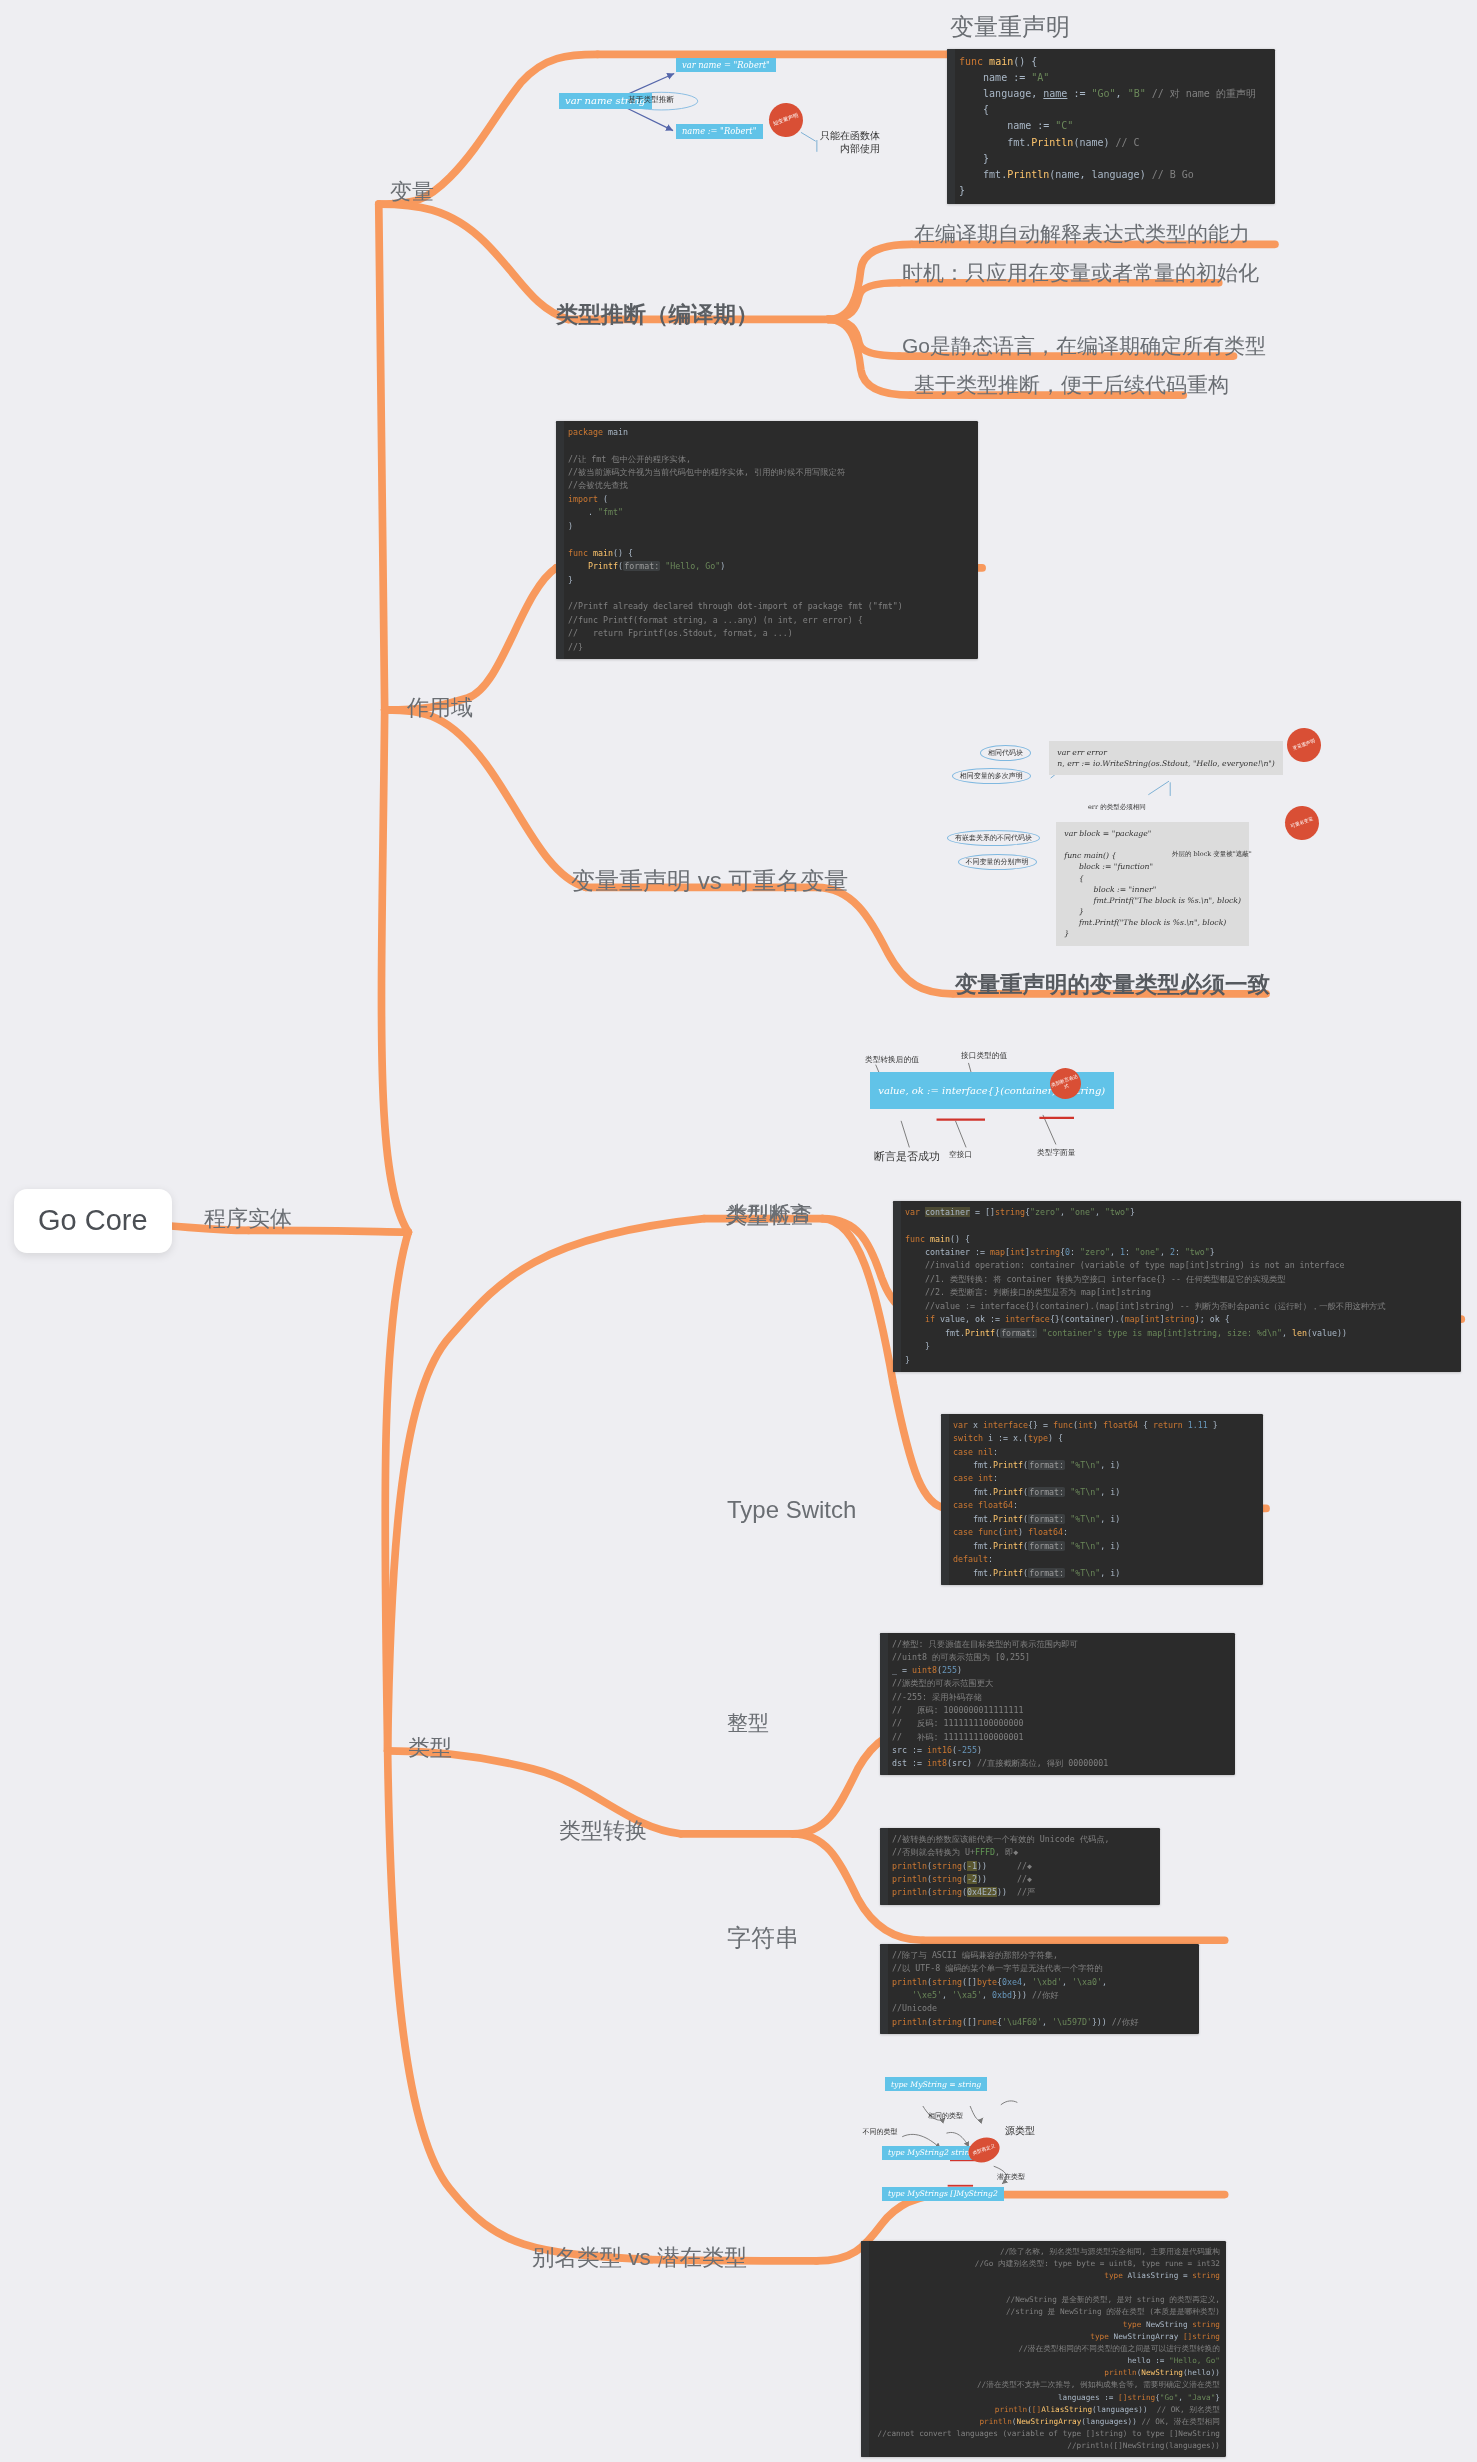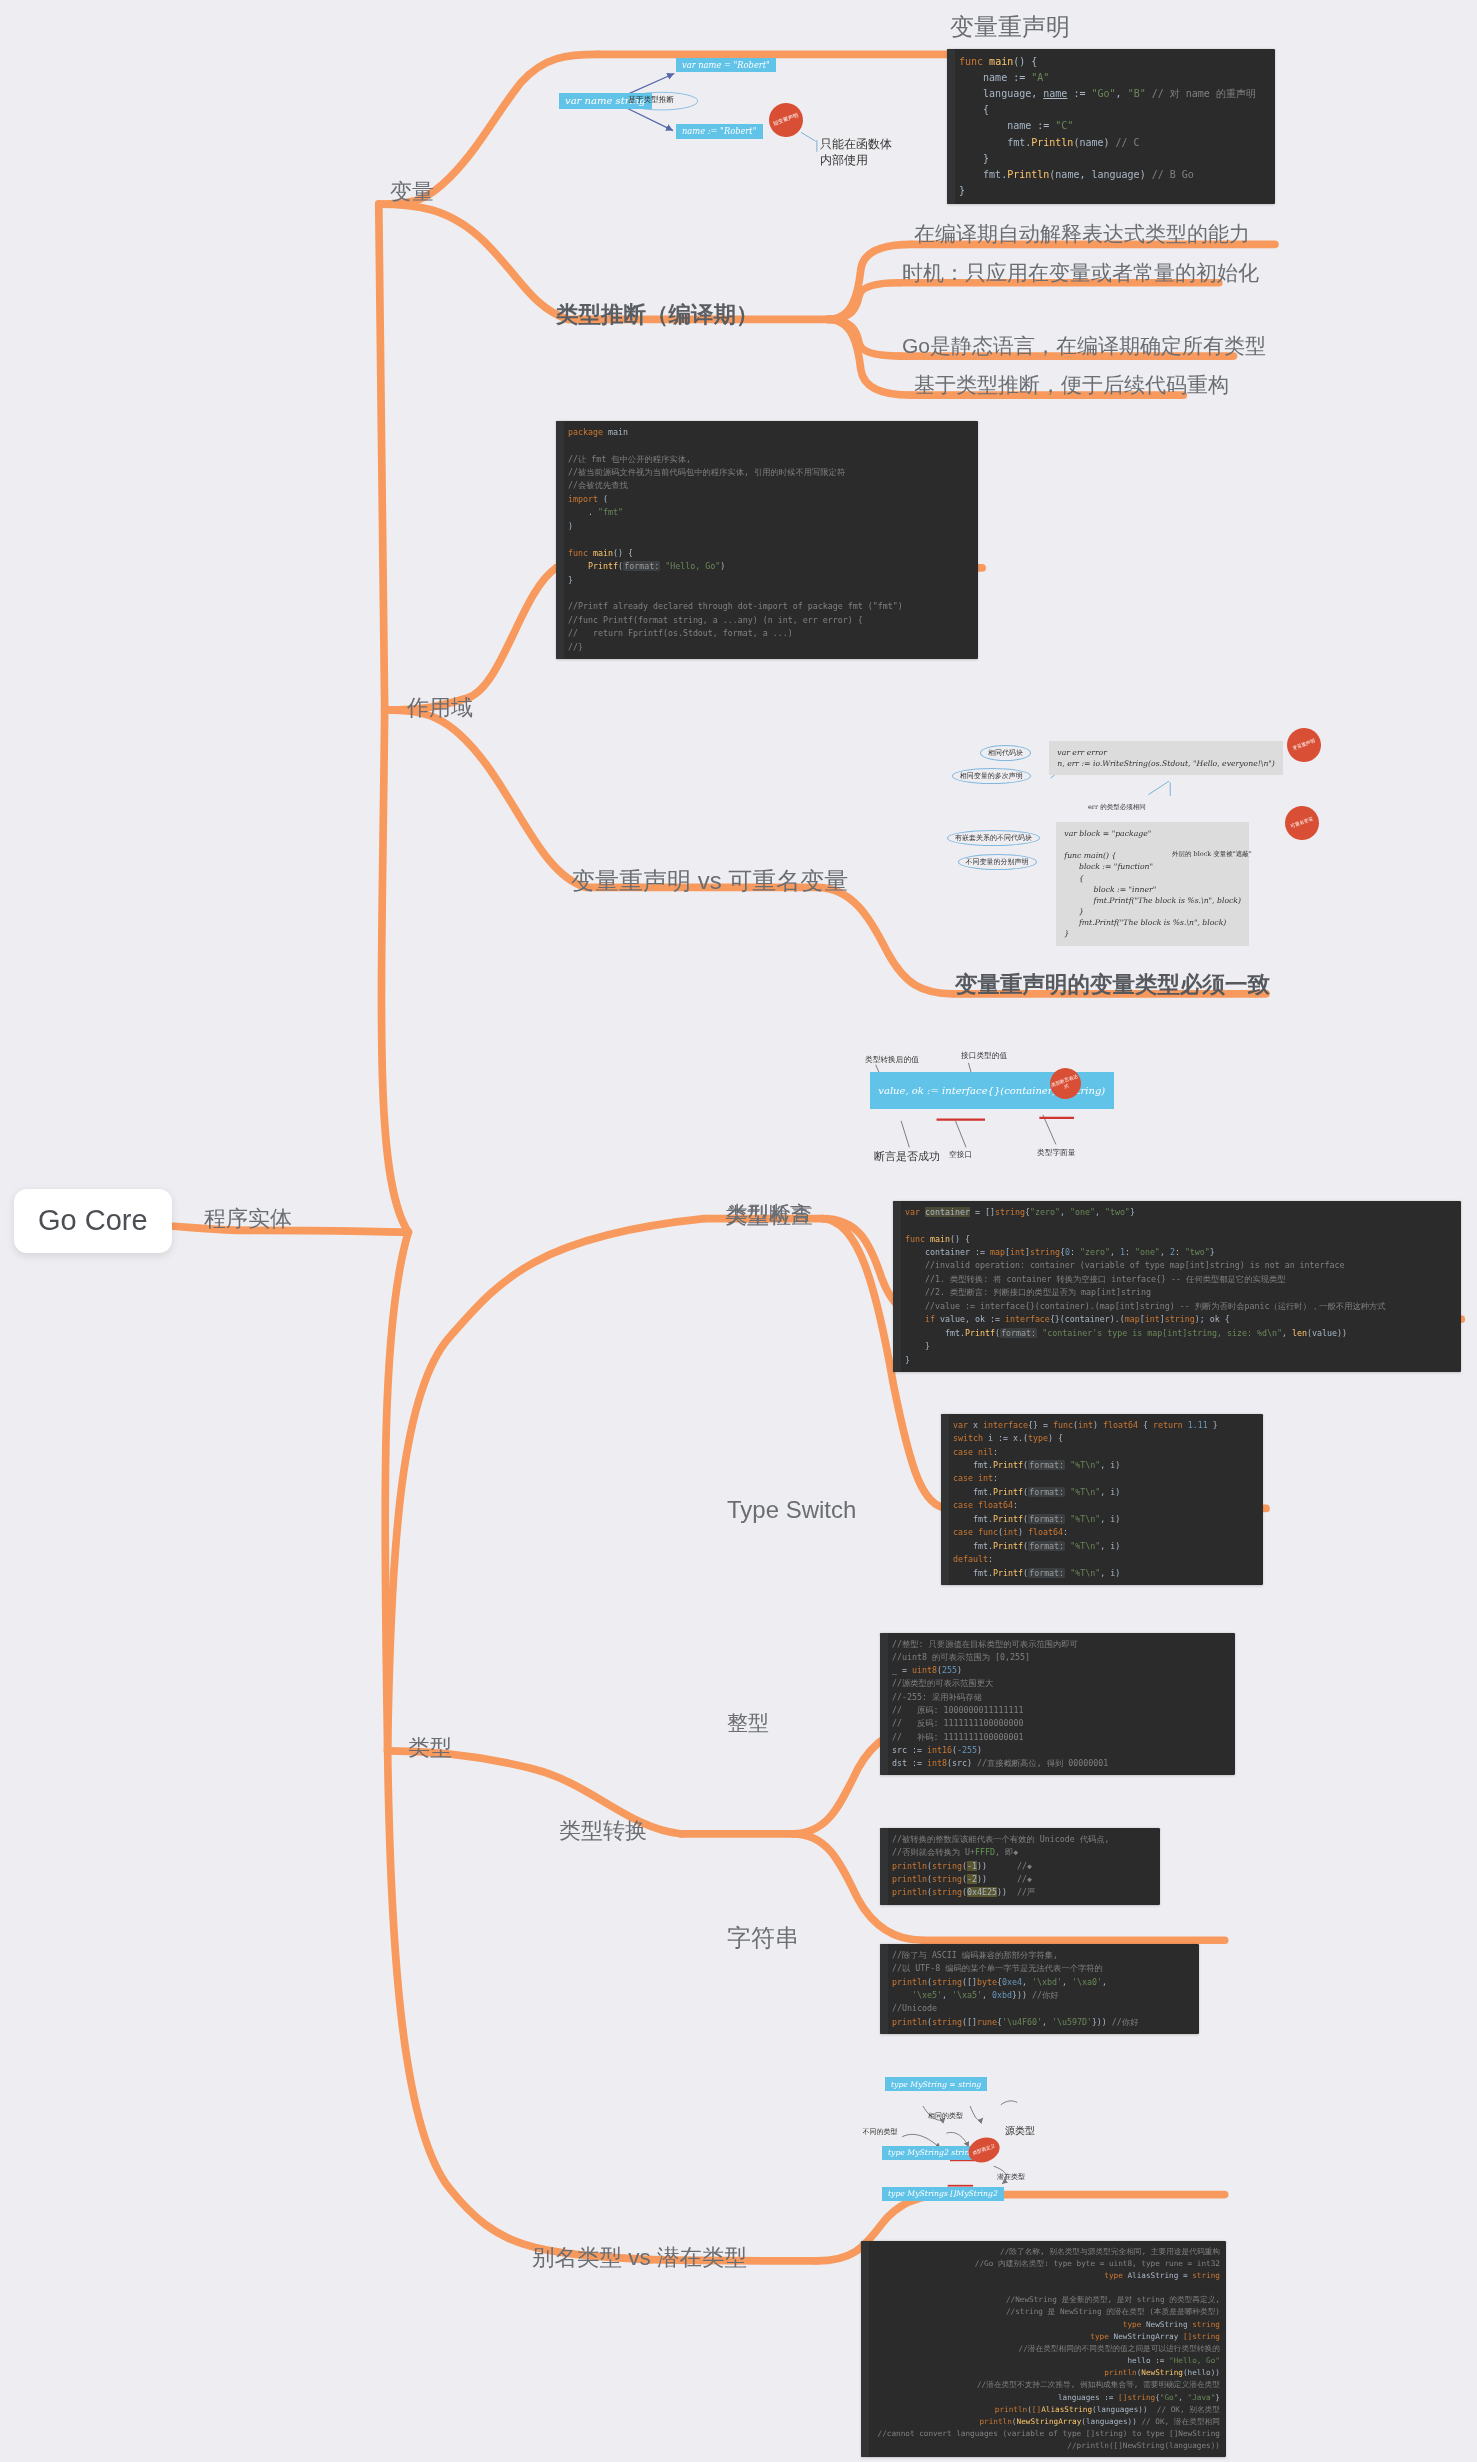--- a/index.html
+++ b/index.html
@@ -179,21 +179,21 @@
         </defs>
       <ellipse cx="218" cy="102" rx="62" ry="15" fill="none" stroke="#7fb8e0" stroke-width="1.5"></ellipse>
       <line x1="455" y1="155" x2="480" y2="170" stroke="#6fa8d0" stroke-width="1.5"></line>
       <line x1="482" y1="168" x2="482" y2="188" stroke="#6fa8d0" stroke-width="1.5"></line>
     </svg>
     <div class="sk-box" style="left:27px;top:52px;font-size:10px;">var name string</div>
     <div class="sk-lbl" style="left:96px;top:54px;font-size:7.7px;">基于类型推断</div>
     <div class="sk-box" style="left:144px;top:16.6px;font-size:8.3px;">var name = "Robert"</div>
     <div class="sk-box" style="left:144px;top:83px;font-size:8.3px;">name := "Robert"</div>
     <div class="sk-stamp" style="left:237px;top:62px;width:34px;height:34px;font-size:5.3px;">短变量声明</div>
-    <div class="sk-lbl" style="left:288px;top:96px;font-size:12px;text-align:left;">只能在函数体
+    <div class="sk-lbl" style="left:288px;top:88px;font-size:10px;text-align:right;">只能在函数体
 内部使用</div>
   </div>
 
   <div class="sketch" style="left:947px;top:707px;width:373px;height:243px;">
     <svg width="373" height="243" style="position:absolute;left:0;top:0;" viewBox="0 0 630 410">
       <line x1="175" y1="120" x2="230" y2="75" stroke="#6fa8d0" stroke-width="1.5"></line>
       <line x1="233" y1="78" x2="233" y2="102" stroke="#6fa8d0" stroke-width="1.5"></line>
       <line x1="340" y1="148" x2="375" y2="125" stroke="#6fa8d0" stroke-width="1.5"></line>
       <line x1="377" y1="127" x2="377" y2="150" stroke="#6fa8d0" stroke-width="1.5"></line>
     </svg>

